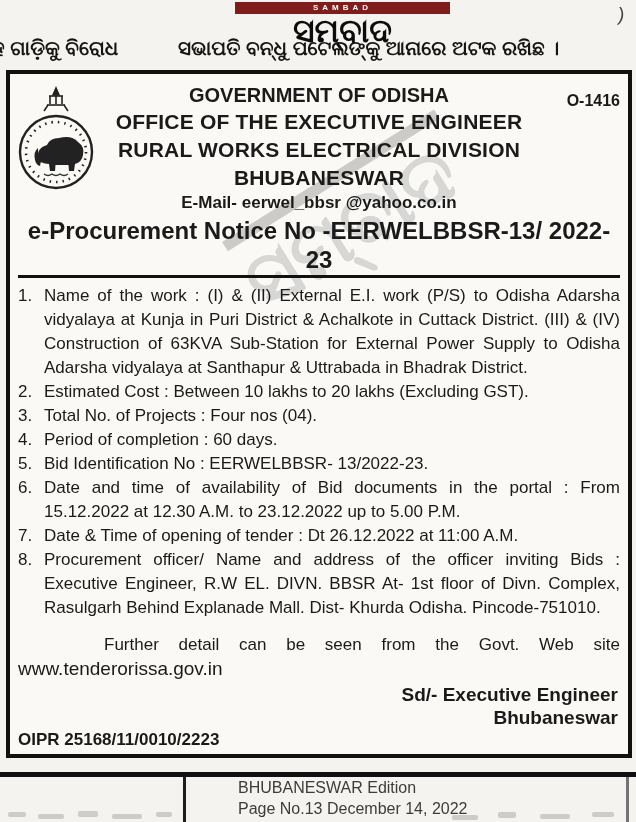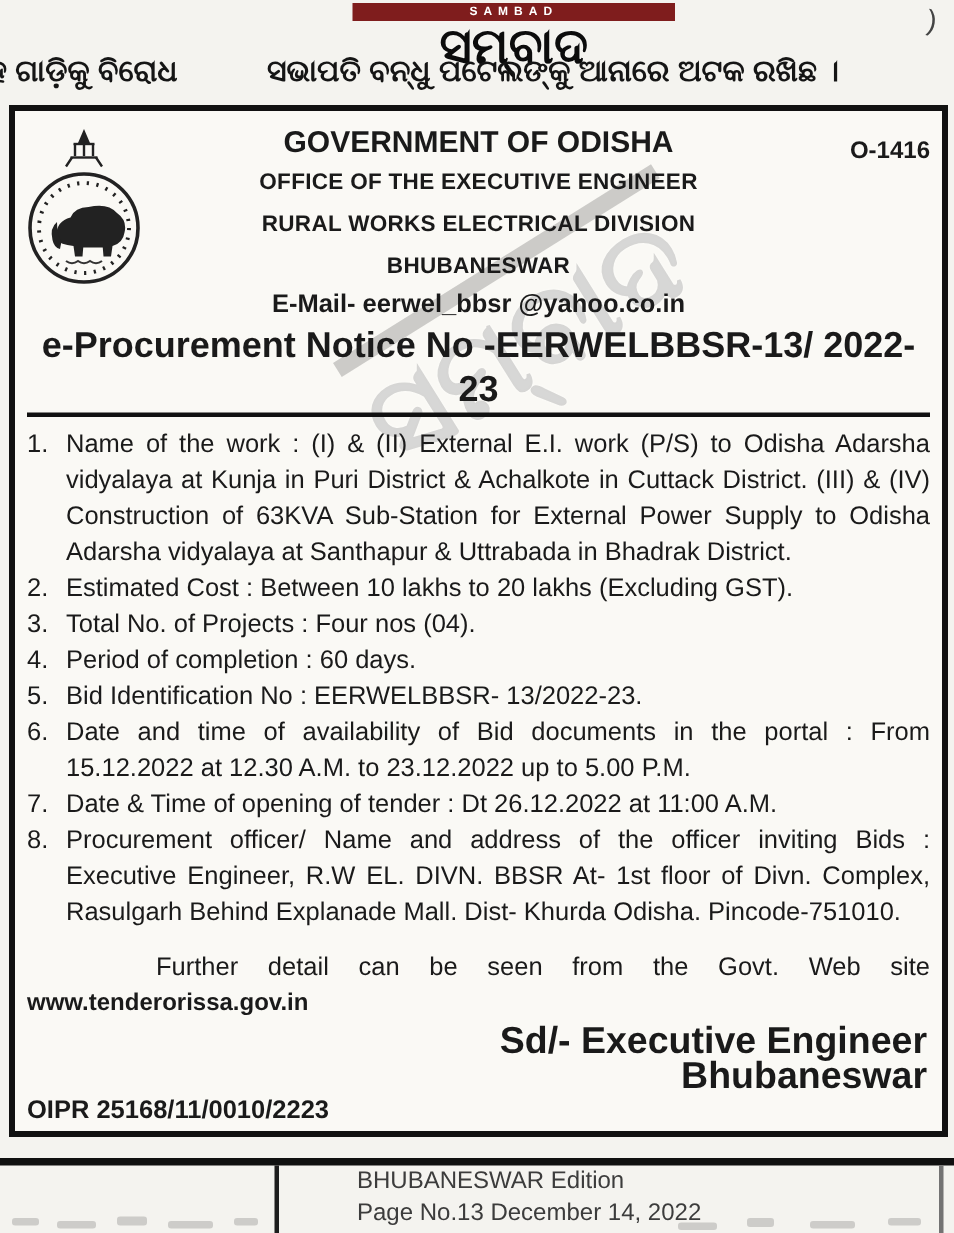--- a/index.html
+++ b/index.html
@@ -26,34 +26,34 @@
   
   .notice-box{
     position:absolute;left:6px;top:70px;width:602px;height:680px;
     border:4px solid #111;background:#faf9f5;padding:0 8px;
     overflow:hidden;z-index:1;
   }
   .emblem{position:absolute;left:8px;top:12px;width:76px;height:110px;z-index:2;}
   .code{position:absolute;right:8px;top:18px;font-size:16px;font-weight:bold;z-index:2;}
   .hdr{position:relative;z-index:2;text-align:center;font-weight:bold;}
   .hdr-gov{font-size:20px;line-height:26px;margin-top:8px;}
-  .hdr-big{font-size:15px;line-height:28px;letter-spacing:.2px;}
+  .hdr-big{font-size:21px;line-height:28px;letter-spacing:.2px;}
   .hdr-email{font-size:17px;line-height:22px;}
   .notice-title{position:relative;z-index:2;text-align:center;margin:2px 0 6px 0;}
   .notice-title span{display:inline-block;font-size:24px;font-weight:bold;
     line-height:29px;border-bottom:3px solid #111;padding-bottom:1px;}
   
   .item{position:relative;z-index:2;display:flex;font-size:17px;line-height:24px;}
   .item .no{flex:0 0 26px;}
   .item .txt{flex:1;text-align:justify;}
   .further{position:relative;z-index:2;font-size:17px;line-height:24px;
     padding-left:86px;text-align:justify;text-align-last:justify;word-spacing:5px;margin-top:13px;}
-  .website{position:relative;z-index:2;font-size:16px;font-weight:bold;line-height:24px;}
+  .website{position:relative;z-index:2;font-size:19px;font-weight:normal;line-height:24px;}
   .signoff{position:relative;z-index:2;text-align:right;font-weight:bold;
-    font-size:25px;line-height:23px;margin-top:2px;padding-right:2px;}
+    font-size:19px;line-height:23px;margin-top:2px;padding-right:2px;}
   .oipr{position:absolute;left:8px;bottom:4px;font-size:17px;font-weight:bold;z-index:2;}
   
   .watermark{position:absolute;left:212px;top:168px;z-index:0;
     transform:rotate(-32deg);transform-origin:0 0;opacity:.95;}
   .watermark .wm-bar{width:250px;height:11px;background:rgba(90,90,90,.30);
     margin-bottom:5px;}
   .watermark .wm-text{font-size:78px;line-height:80px;font-weight:bold;
     color:rgba(95,95,95,.26);text-shadow:0 0 2px rgba(255,255,255,.7);}
 
   

